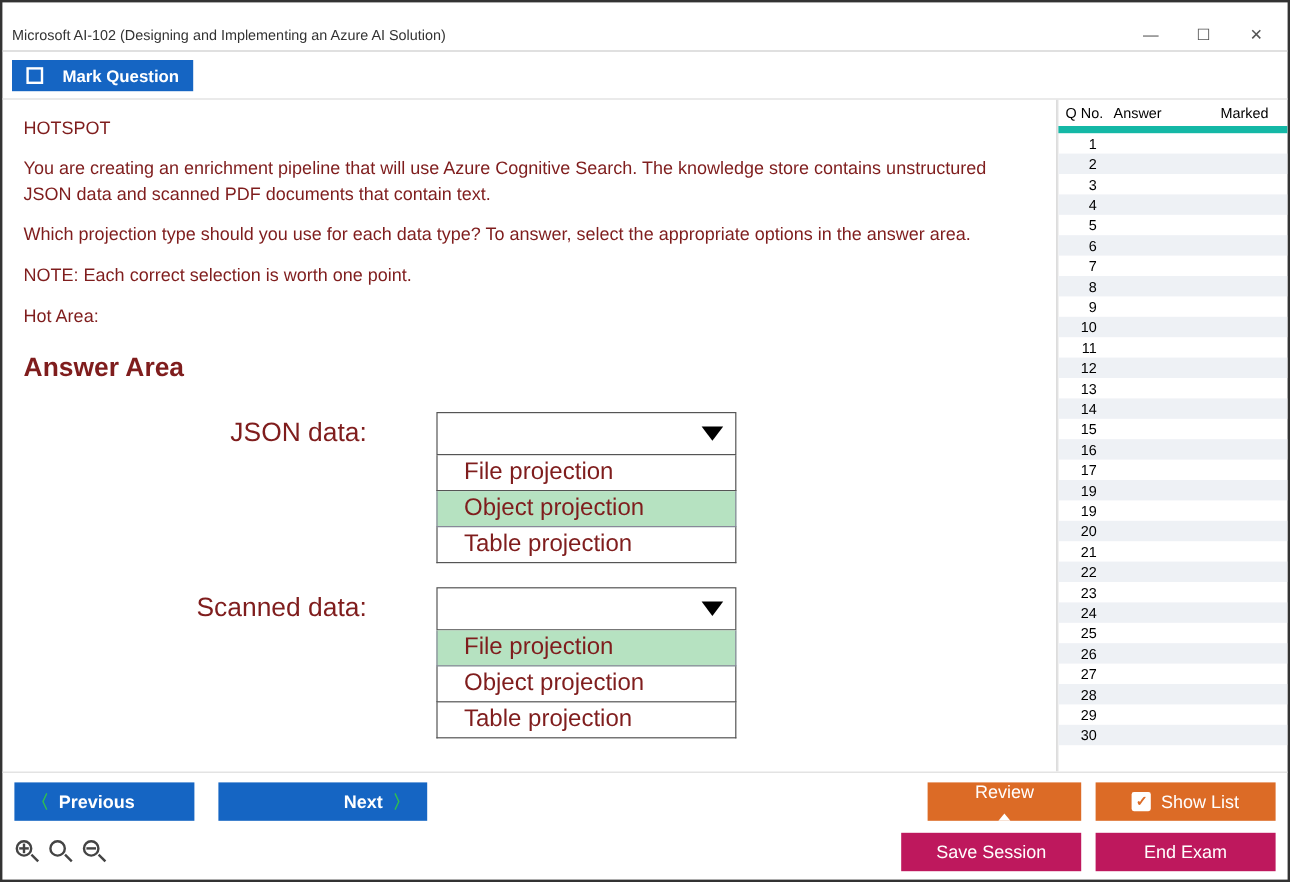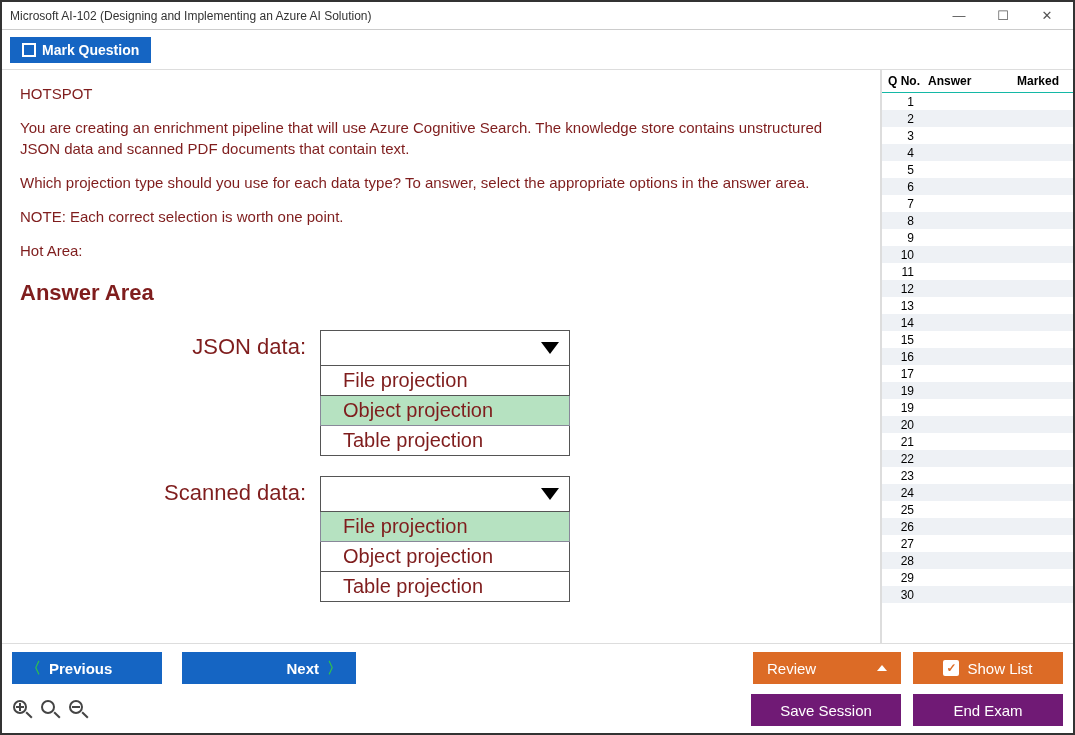--- a/index.html
+++ b/index.html
@@ -1,58 +1,58 @@
 <!DOCTYPE html>
 <html><head>
 <meta charset="utf-8">
 <style>
   * { box-sizing: border-box; margin: 0; padding: 0; }
   body { font-family: "Segoe UI", Arial, sans-serif; background: #fff; }
   .window { width: 1075px; height: 735px; border: 2px solid #333; position: relative; display: flex; flex-direction: column; }
-  .titlebar { height: 28px; display: flex; align-items: center; justify-content: space-between; padding: 0 8px; border-bottom: 1px solid #ccc; font-size: 12px; color: #333; }
+  .titlebar { height: 28px; display: flex; align-items: center; justify-content: space-between; padding: 0 8px; border-bottom: 1px solid #ccc; font-size: 12px; color: #333; margin-top: 13px; }
   .titlebar .controls { display: flex; gap: 8px; }
   .win-btn { width: 36px; height: 20px; display: flex; align-items: center; justify-content: center; color: #555; font-size: 13px; cursor: default; }
   .toolbar { height: 40px; display: flex; align-items: center; padding: 0 8px; border-bottom: 1px solid #ddd; position: relative; }
-  .mark-btn { background: #1565c3; color: #fff; font-weight: bold; font-size: 14px; padding: 5px 12px; display: flex; align-items: center; gap: 6px; cursor: pointer; }
+  .mark-btn { background: #1565c3; color: #fff; font-weight: bold; font-size: 14px; padding: 5px 12px; display: flex; align-items: center; gap: 16px; cursor: pointer; }
   .mark-btn .chk { width: 14px; height: 14px; border: 2px solid #fff; background: #fff0; }
   .question-title { position: absolute; left: 0; right: 0; text-align: center; font-weight: bold; font-size: 19px; pointer-events: none; }
   .body-row { flex: 1; display: flex; overflow: hidden; }
   .content { flex: 1; position: relative; border-right: 1px solid #ddd; }
   .content-inner { position: absolute; inset: 0; overflow-y: auto; padding: 14px 18px; font-size: 15px; color: #7f1d1d; scrollbar-width: thin; }
   .content-inner p { margin-bottom: 14px; line-height: 1.35; }
   .answer-area-heading { font-weight: bold; font-size: 22px; margin: 18px 0 24px 0; }
-  .hotspot-row { display: flex; align-items: flex-start; margin-bottom: 20px; }
+  .hotspot-row { display: flex; align-items: flex-start; margin-bottom: 20px; gap: 44px; }
   .hotspot-label { width: 300px; text-align: right; font-size: 22px; padding-right: 14px; padding-top: 4px; }
   .hotspot-options { width: 250px; }
   .hotspot-select { border: 1.5px solid #555; height: 36px; display: flex; align-items: center; justify-content: flex-end; padding: 0 10px; cursor: pointer; }
   .hotspot-select .tri { width: 0; height: 0; border-left: 9px solid transparent; border-right: 9px solid transparent; border-top: 12px solid #000; }
   .hotspot-option { border: 1.5px solid #555; border-top: none; padding: 3px 22px; font-size: 20px; }
   .hotspot-option.selected { background: #b6e2c1; border-color: #889; }
   .qlist-panel { width: 192px; display: flex; flex-direction: column; border-left: 1px solid #ddd; }
-  .qlist-header { display: flex; font-size: 12px; padding: 4px 6px; border-bottom: 1px solid #14b8a6; font-weight: bold; }
+  .qlist-header { display: flex; font-size: 12px; padding: 4px 6px; border-bottom: 6px solid #14b8a6; }
   .qlist-header .c1 { width: 40px; }
   .qlist-header .c2 { flex: 1; }
   .qlist-header .c3 { width: 50px; }
   .qlist-body { flex: 1; overflow-y: scroll; scrollbar-width: auto; }
   .qlist-row { display: flex; font-size: 12px; padding: 0 6px; height: 17px; align-items: center; cursor: pointer; }
   .qlist-row:nth-child(even) { background: #eef1f5; }
   .qlist-row .c1 { width: 40px; text-align: right; padding-right: 14px; }
   .footer { height: 90px; border-top: 1px solid #ddd; padding: 8px 10px; display: flex; flex-direction: column; gap: 10px; }
   .footer-row { display: flex; align-items: center; }
   .btn { height: 32px; display: flex; align-items: center; justify-content: center; color: #fff; font-size: 15px; cursor: pointer; gap: 8px; padding: 0 14px; }
   .btn.blue { background: #1565c3; }
   .btn.orange { background: #dc6b26; }
-  .btn.navy { background: #701a75; }
+  .btn.navy { background: #be185d; }
   .prev-btn { width: 150px; justify-content: flex-start; font-weight: bold; }
   .prev-btn .chev { color: #2fbf4f; font-weight: bold; }
   .next-btn { width: 174px; justify-content: flex-end; font-weight: bold; margin-left: 20px; }
   .next-btn .chev { color: #2fbf4f; font-weight: bold; }
   .show-answer-btn { width: 150px; }
   .show-answer-btn .chk { width: 14px; height: 14px; border: 2px solid #fff; }
-  .review-btn { width: 148px; justify-content: space-between; margin-left: 12px; }
+  .review-btn { width: 128px; justify-content: space-between; margin-left: 12px; flex-direction: column; }
   .review-btn .tri { width: 0; height: 0; border-left: 5px solid transparent; border-right: 5px solid transparent; border-bottom: 6px solid #fff; }
   .showlist-btn { width: 150px; margin-left: 12px; }
   .showlist-btn .chkbox { width: 16px; height: 16px; background: #fff; border-radius: 2px; display: flex; align-items: center; justify-content: center; color: #dc6b26; font-size: 12px; font-weight: bold; }
   .save-btn, .end-btn { width: 150px; }
   .spacer { flex: 1; }
   .zoom-icons { display: flex; gap: 6px; font-size: 20px; color: #444; }
   .zoom-icon { cursor: pointer; position: relative; width: 22px; height: 22px; }
   .zoom-icon .circ { position: absolute; width: 14px; height: 14px; border: 2px solid #444; border-radius: 50%; top: 1px; left: 1px; }
   .zoom-icon .handle { position: absolute; width: 8px; height: 2px; background: #444; transform: rotate(45deg); top: 15px; left: 13px; }
   .zoom-icon .plus-h { position: absolute; width: 8px; height: 2px; background: #444; top: 7px; left: 4px; }

